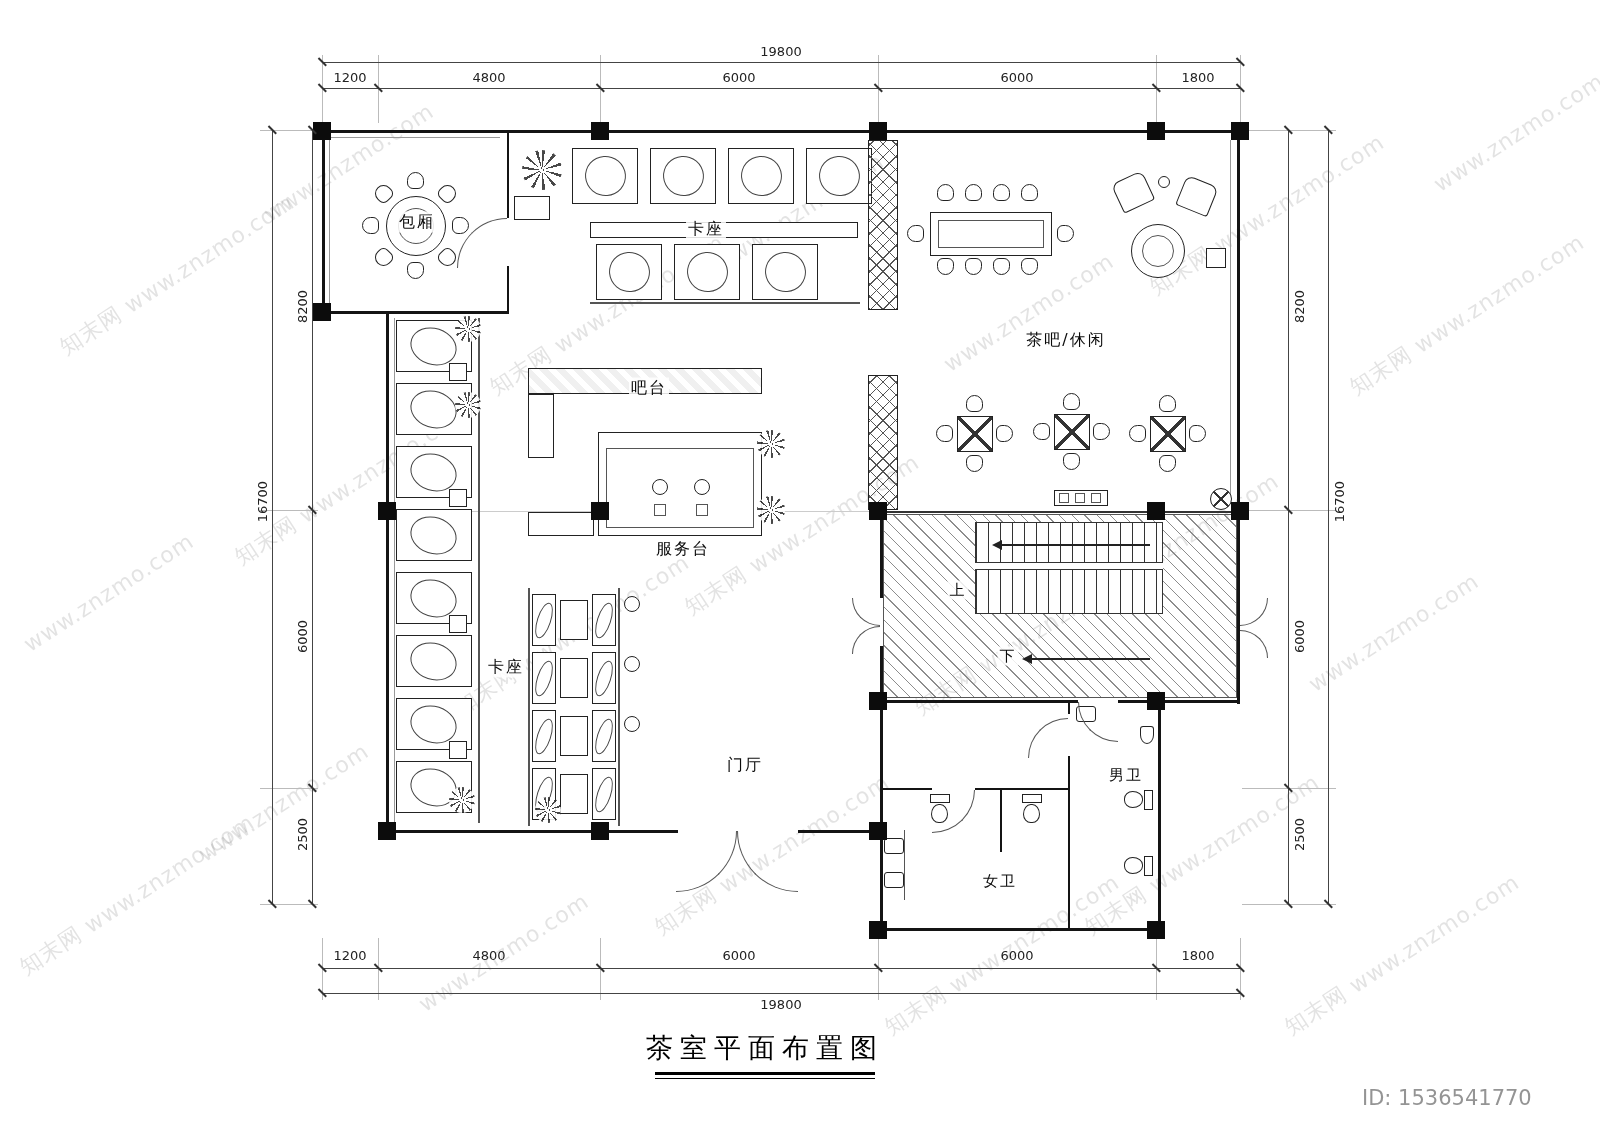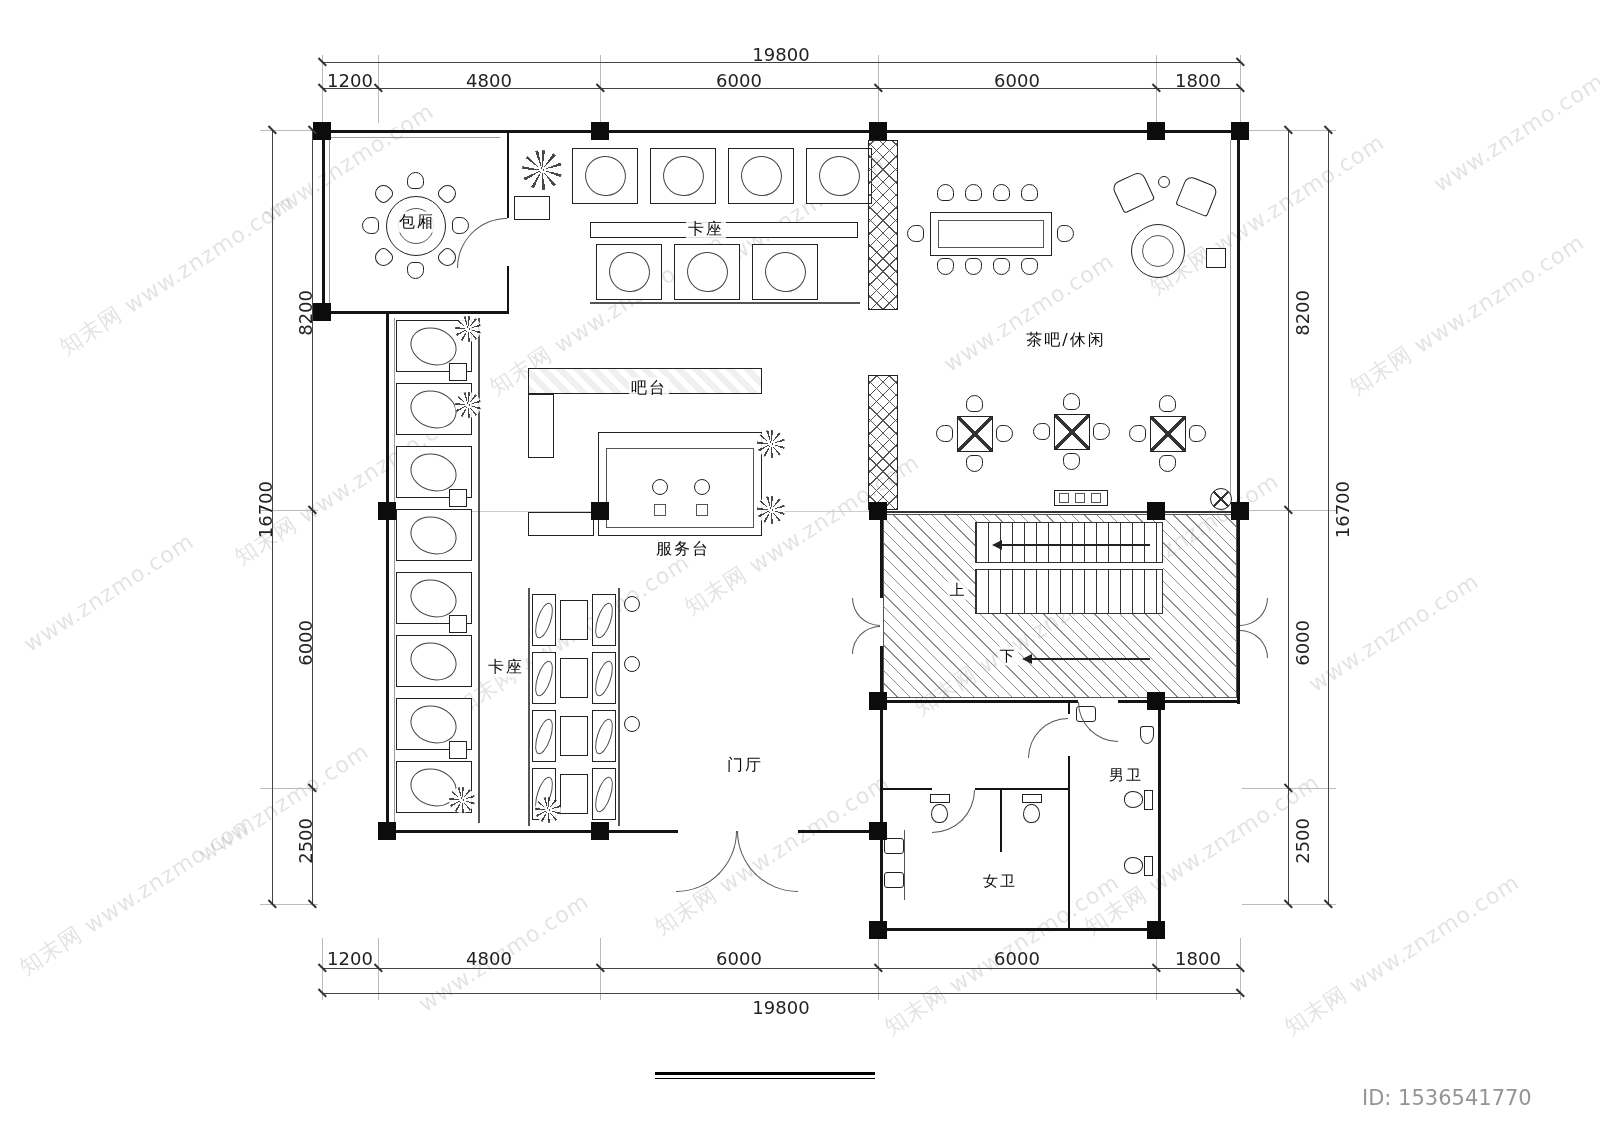--- a/index.html
+++ b/index.html
@@ -6,21 +6,21 @@
   html,body{width:1600px;height:1131px;background:#fff;font-family:"DejaVu Sans",sans-serif;color:#111;overflow:hidden}
   .sheet{position:absolute;left:0;top:0;width:1600px;height:1131px;background:#fff}
   .abs{position:absolute}
   .wall{position:absolute;background:#141414;z-index:3}
   .wline{position:absolute;background:#555;z-index:2}
   .win{position:absolute;background:#999;z-index:2}
   .col{position:absolute;width:18px;height:18px;background:#0c0c0c;z-index:4}
   .dline{position:absolute;background:#444;z-index:4}
   .ext{position:absolute;background:#bbb;z-index:1}
   .tk{position:absolute;width:11px;height:1.5px;background:#333;transform:rotate(45deg);z-index:5}
-  .dimlabel{position:absolute;font-size:18px;color:#222;white-space:nowrap;transform:translateX(-50%);z-index:5}
+  .dimlabel{position:absolute;font-size:13px;color:#222;white-space:nowrap;transform:translateX(-50%);z-index:5}
   .dimlabel.v{writing-mode:vertical-rl;transform:rotate(180deg)}
   .room-label{position:absolute;font-size:16px;color:#0a0a0a;letter-spacing:2px;white-space:nowrap;background:rgba(255,255,255,.85);padding:0 2px;transform:translate(-50%,-50%);z-index:6}
   .sm{font-size:15px}
   .booth{position:absolute;border:1.2px solid #222;background:#fff;z-index:2}
   .booth::after{content:"";position:absolute;left:18%;top:13%;right:18%;bottom:13%;border:1px solid #444;border-radius:50%;transform:rotate(18deg)}
   .tbl{position:absolute;border:1.3px solid #222;background:#fff;z-index:2}
   .tblr{position:absolute;border:1.4px solid #222;border-radius:50%;background:#fff;z-index:2}
   .ringi{position:absolute;border:1px solid #555;border-radius:50%;z-index:2}
   .mini{position:absolute;border:1px solid #555;background:#fff;z-index:2}
   .chair{position:absolute;width:17px;height:17px;border:1.2px solid #222;border-radius:50% 50% 35% 35%;background:#fff;z-index:2}
@@ -366,17 +366,18 @@
   <span class="room-label" style="left:1066px;top:340px">茶吧/休闲</span>
   <span class="room-label" style="left:649px;top:388px">吧台</span>
   <span class="room-label" style="left:683px;top:549px">服务台</span>
   <span class="room-label" style="left:506px;top:667px">卡座</span>
   <span class="room-label" style="left:745px;top:765px">门厅</span>
   <span class="room-label sm" style="left:958px;top:590px">上</span>
   <span class="room-label sm" style="left:1008px;top:656px">下</span>
   <span class="room-label sm" style="left:1126px;top:775px">男卫</span>
   <span class="room-label sm" style="left:1000px;top:881px">女卫</span>
 
+  <span class="title" style="left:765px;top:1030px">茶室平面布置图</span>
   <div class="trule" style="left:655px;top:1072px;width:220px;height:2.5px"></div>
   <div class="trule" style="left:655px;top:1078px;width:220px;height:1px"></div>
   <span class="brandid" style="left:1362px;top:1086px">ID: 1536541770</span>
 
 </div>
 
 </body></html>

